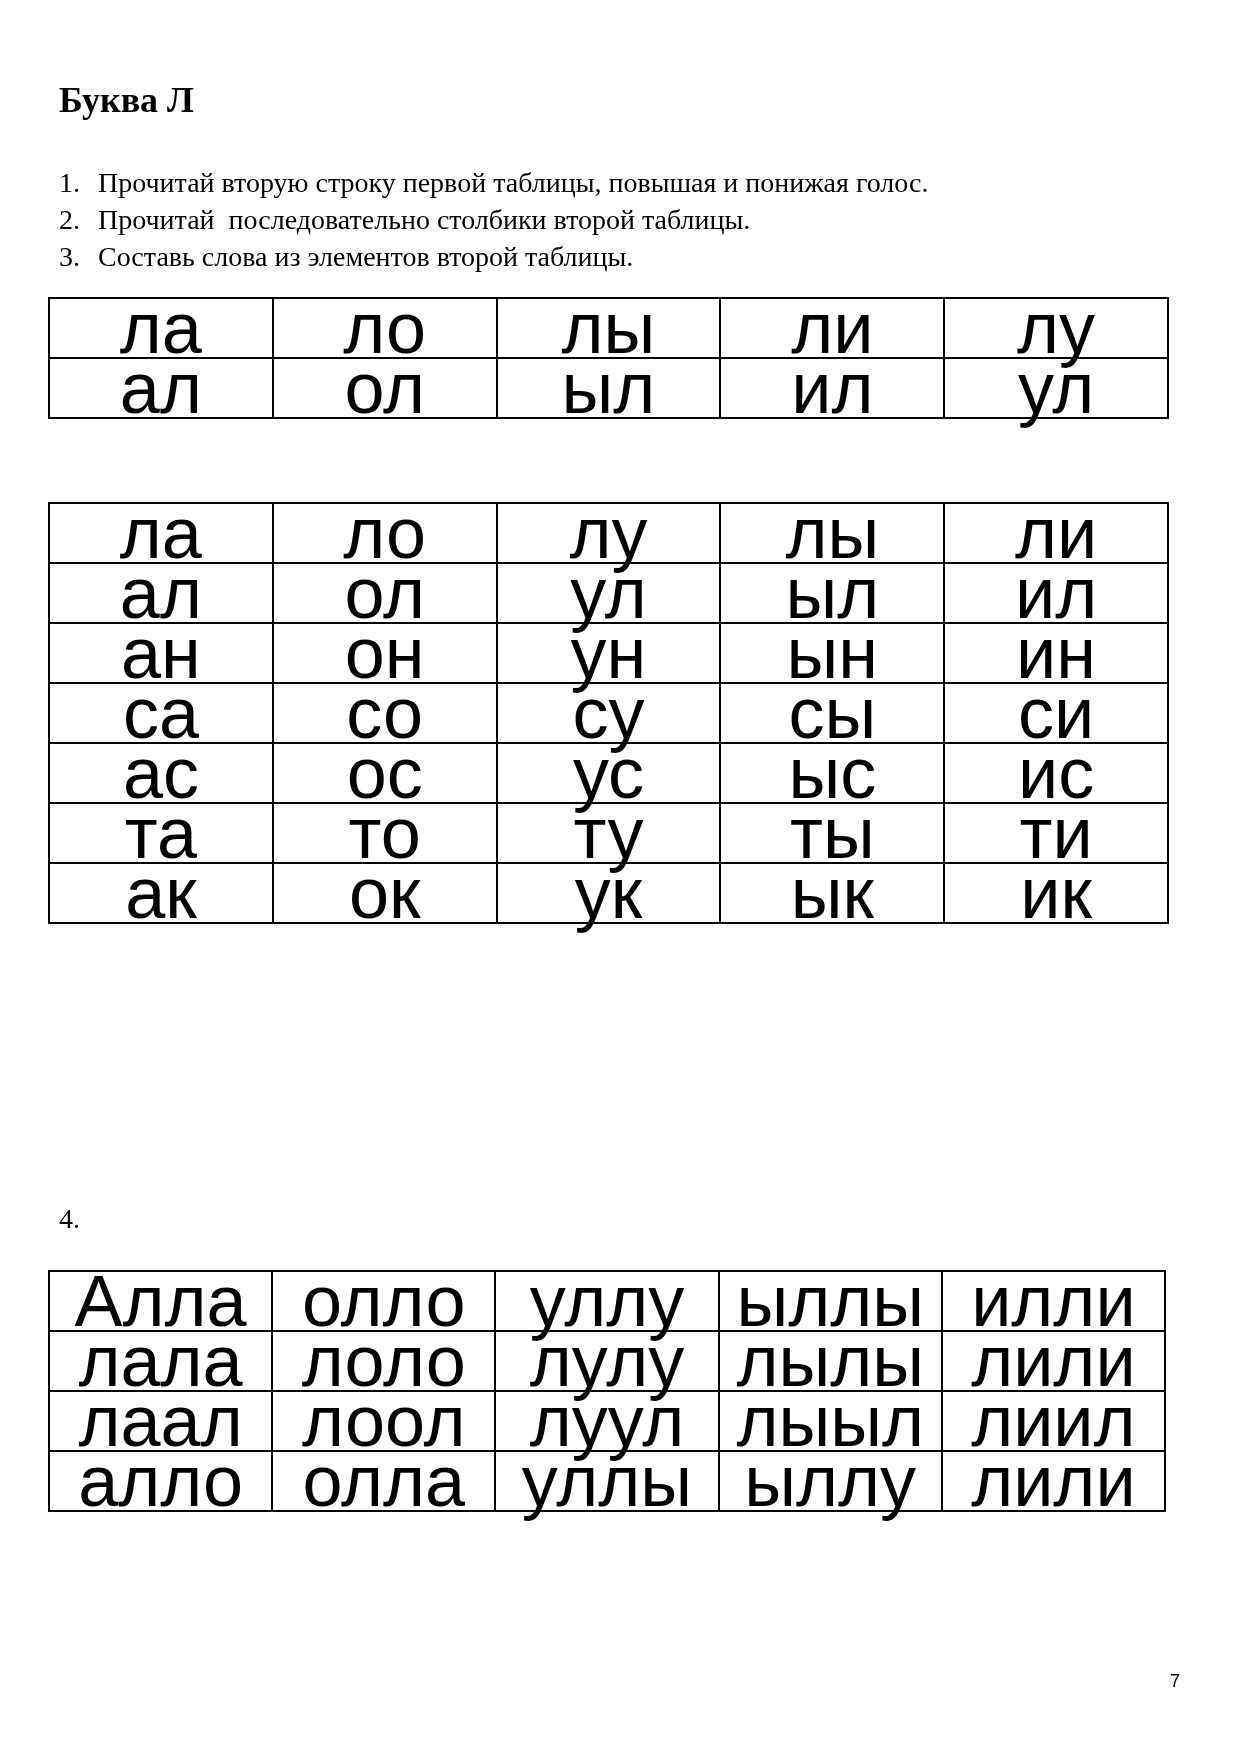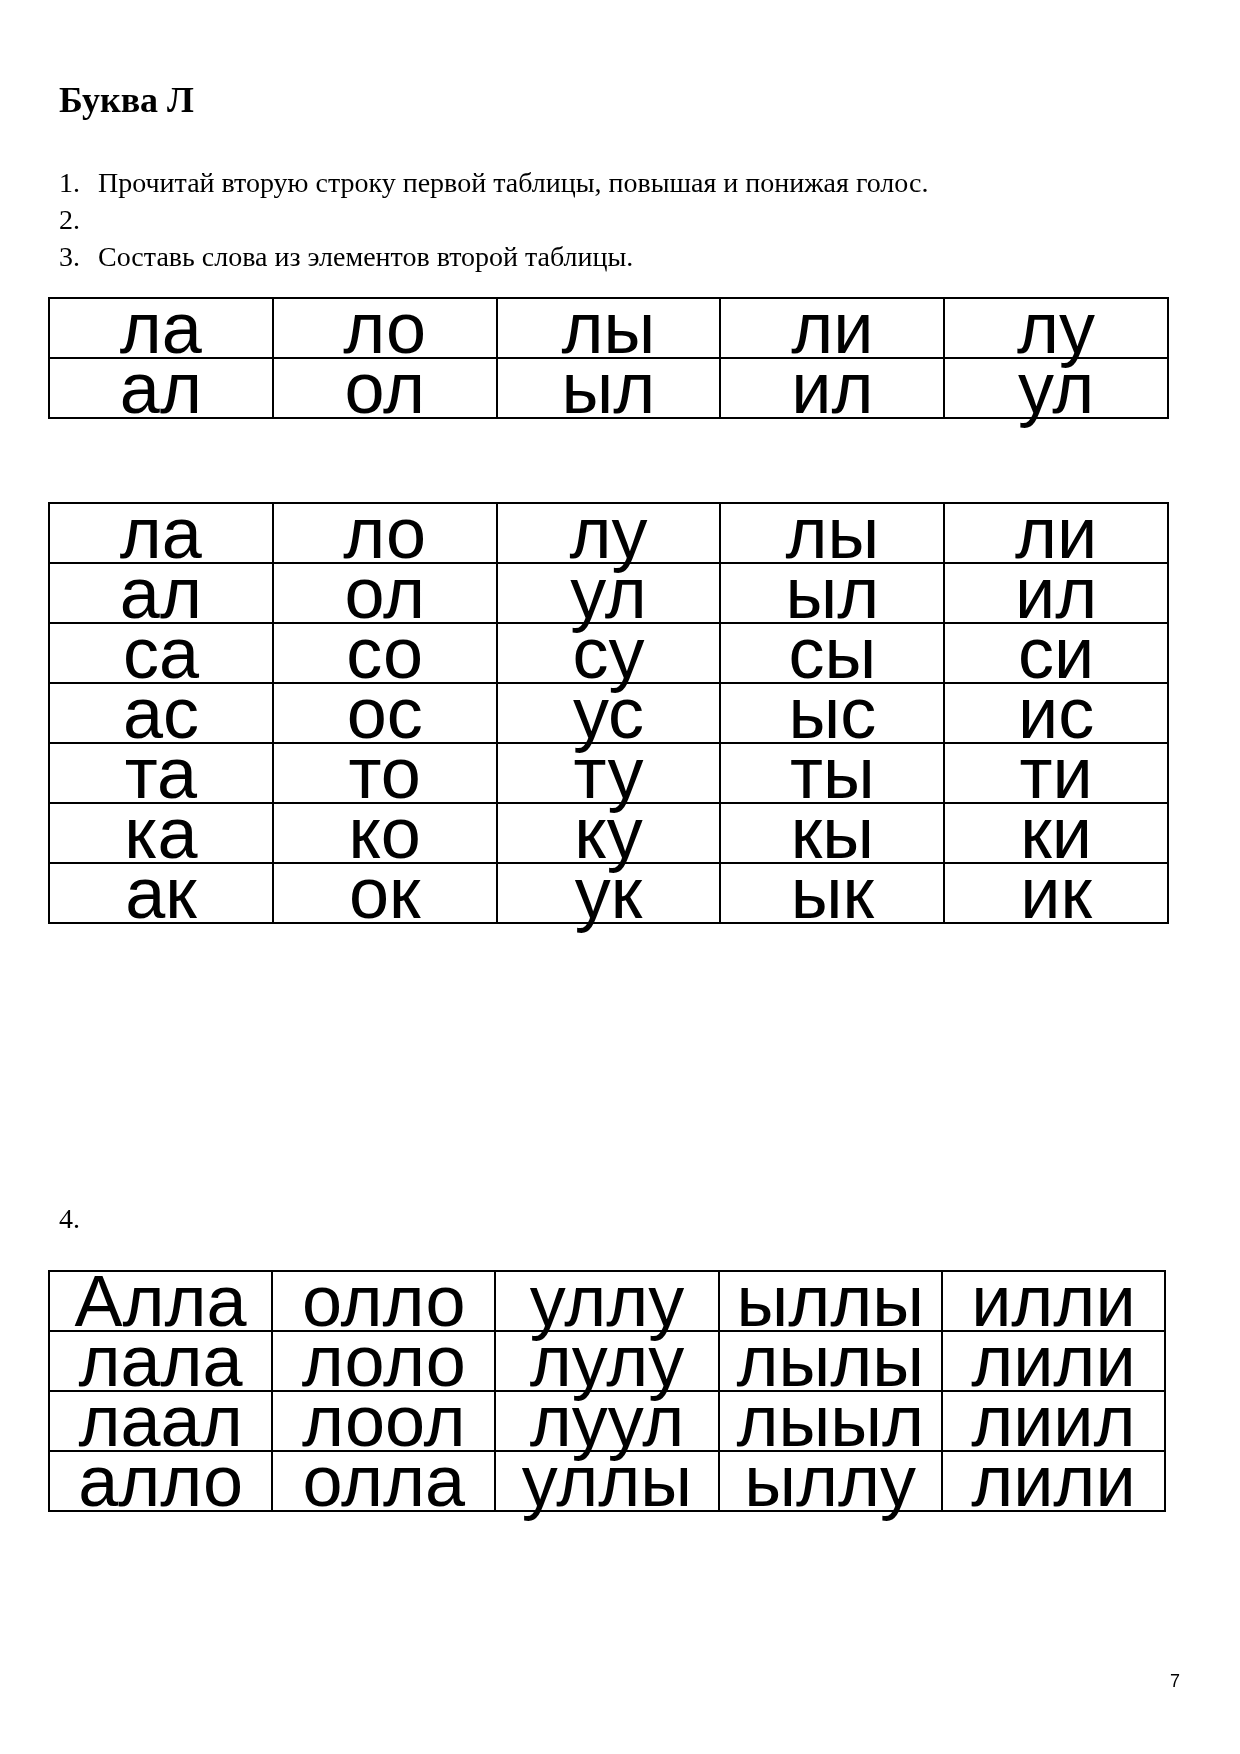--- a/index.html
+++ b/index.html
@@ -41,20 +41,21 @@
 <div class="page">
   <h1 class="heading">Буква Л</h1>
 
   <ol class="instr instr-top">
     <li>
       <span class="num">1.</span>
       <span>Прочитай вторую строку первой таблицы, повышая и понижая голос.</span>
     </li>
     <li>
       <span class="num">2.</span>
+      <span>Прочитай  последовательно столбики второй таблицы.</span>
     </li>
     <li>
       <span class="num">3.</span>
       <span>Составь слова из элементов второй таблицы.</span>
     </li>
   </ol>
 
   <table class="syl" id="table1">
       <tbody>
         <tr>
@@ -83,46 +84,46 @@
           <td>ли</td>
         </tr>
         <tr>
           <td>ал</td>
           <td>ол</td>
           <td>ул</td>
           <td>ыл</td>
           <td>ил</td>
         </tr>
         <tr>
+          <td>ан</td>
+          <td>он</td>
+          <td>ун</td>
+          <td>ын</td>
+          <td>ин</td>
+        </tr>
+        <tr>
           <td>са</td>
           <td>со</td>
           <td>су</td>
           <td>сы</td>
           <td>си</td>
         </tr>
         <tr>
           <td>ас</td>
           <td>ос</td>
           <td>ус</td>
           <td>ыс</td>
           <td>ис</td>
         </tr>
         <tr>
           <td>та</td>
           <td>то</td>
           <td>ту</td>
           <td>ты</td>
           <td>ти</td>
-        </tr>
-        <tr>
-          <td>ка</td>
-          <td>ко</td>
-          <td>ку</td>
-          <td>кы</td>
-          <td>ки</td>
         </tr>
         <tr>
           <td>ак</td>
           <td>ок</td>
           <td>ук</td>
           <td>ык</td>
           <td>ик</td>
         </tr>
       </tbody>
     </table>

